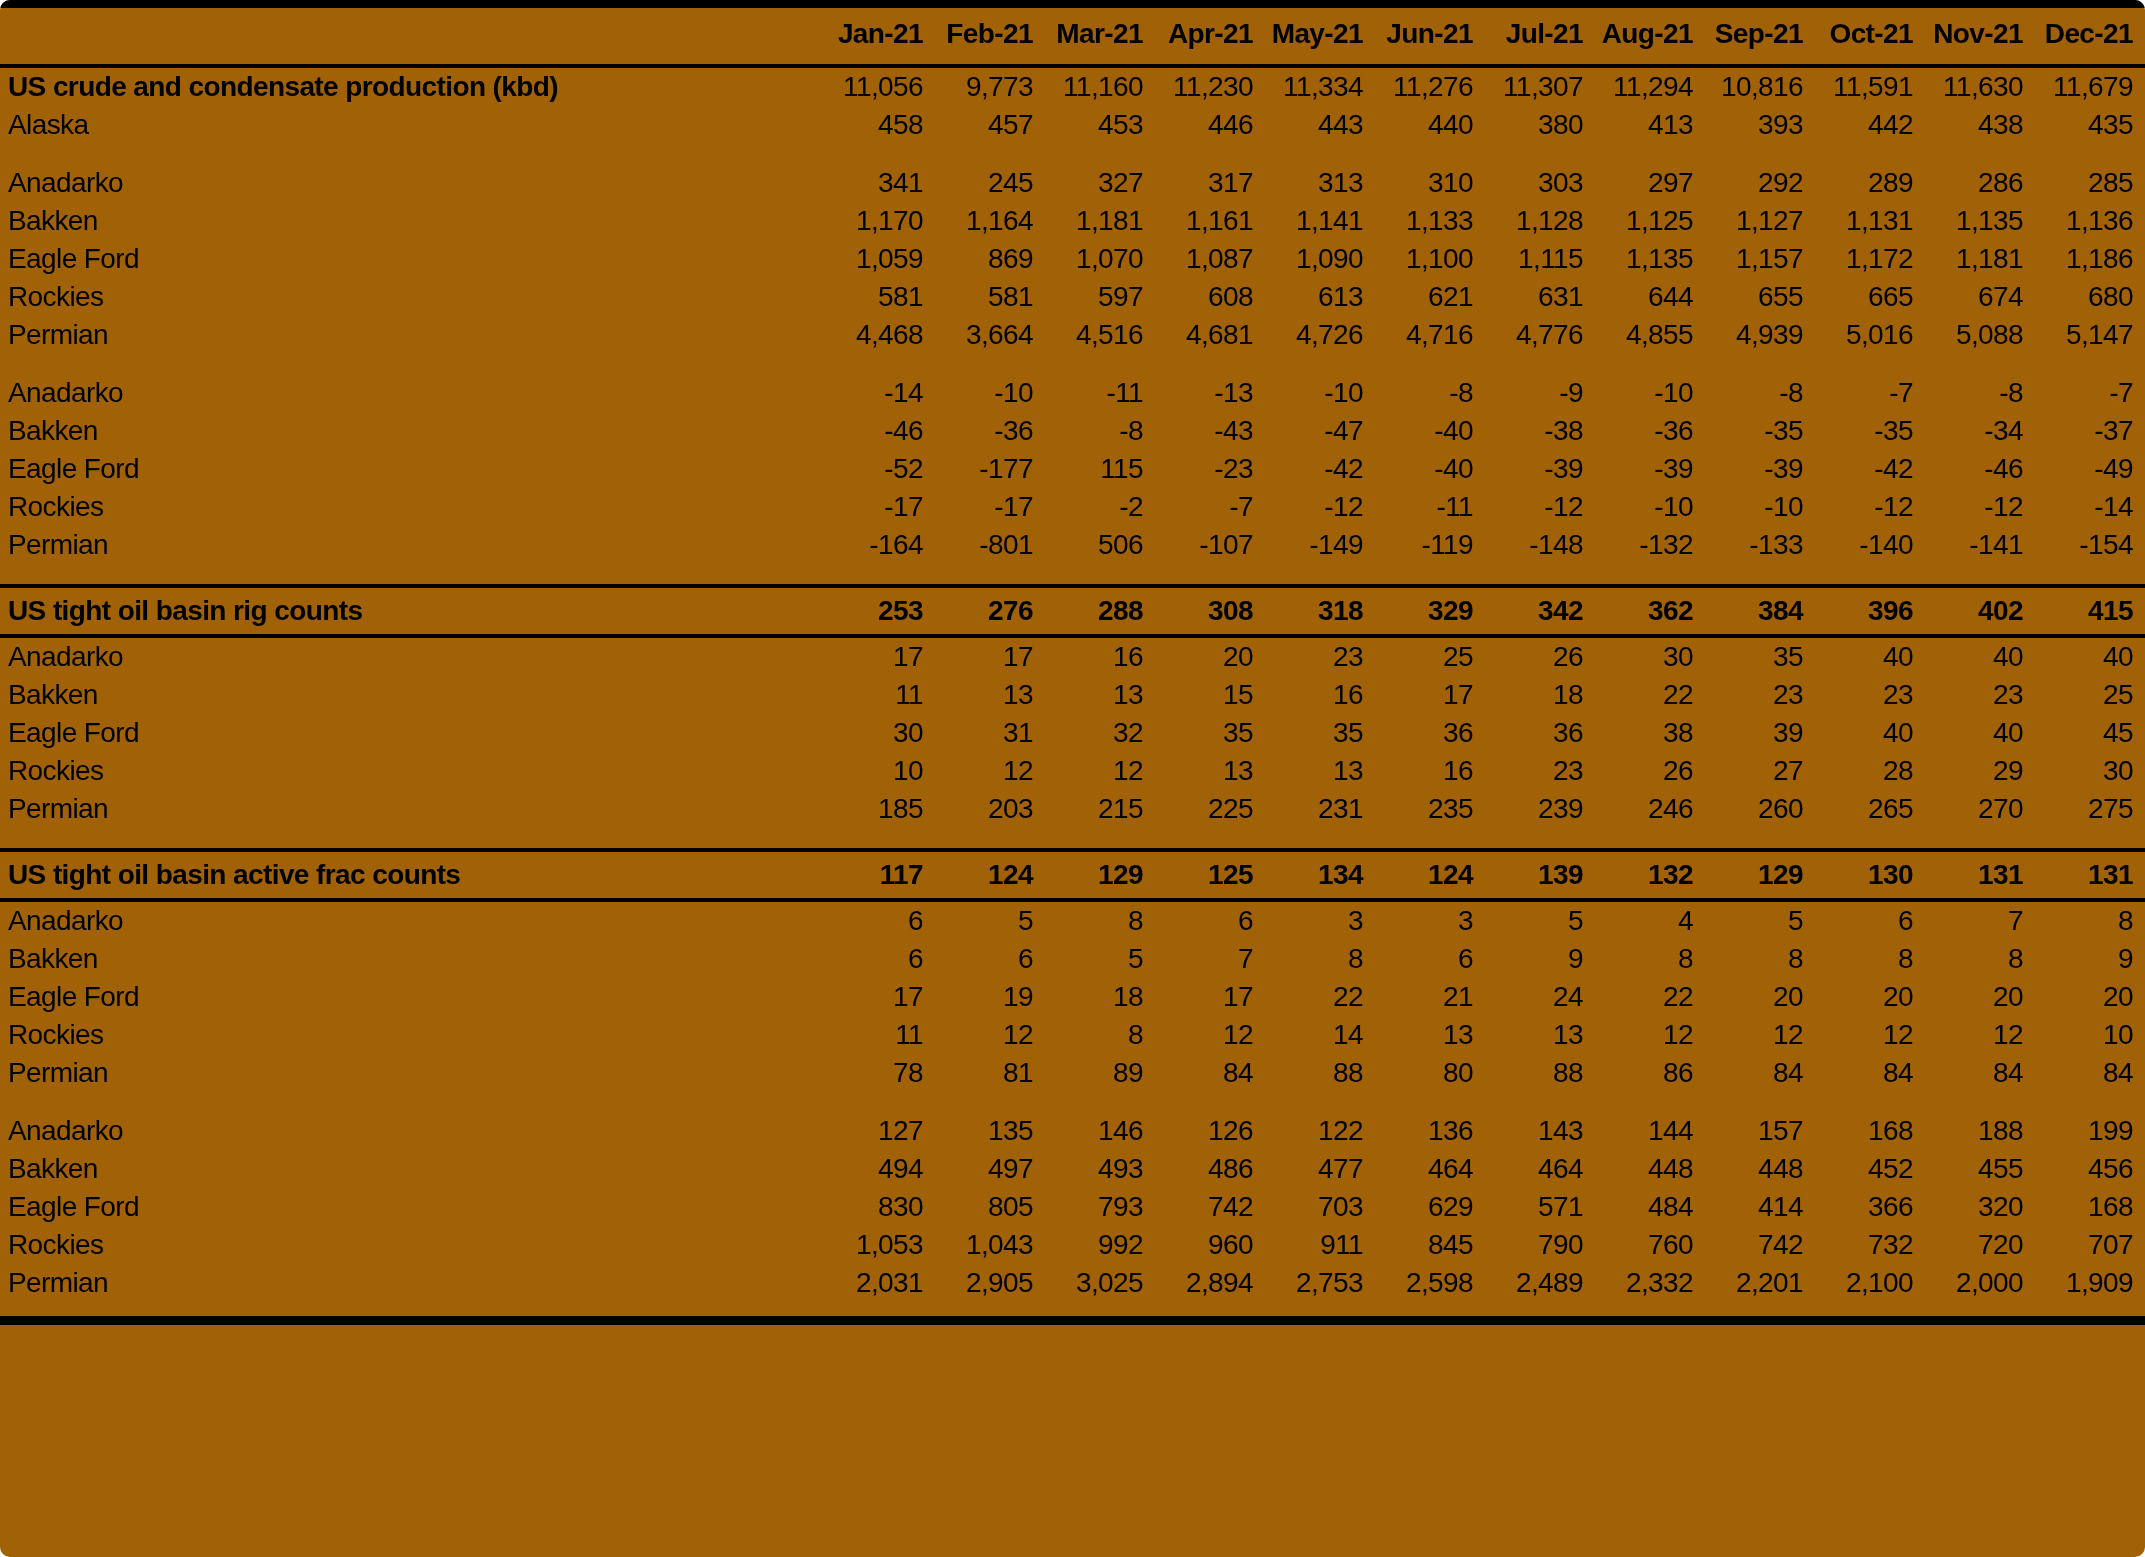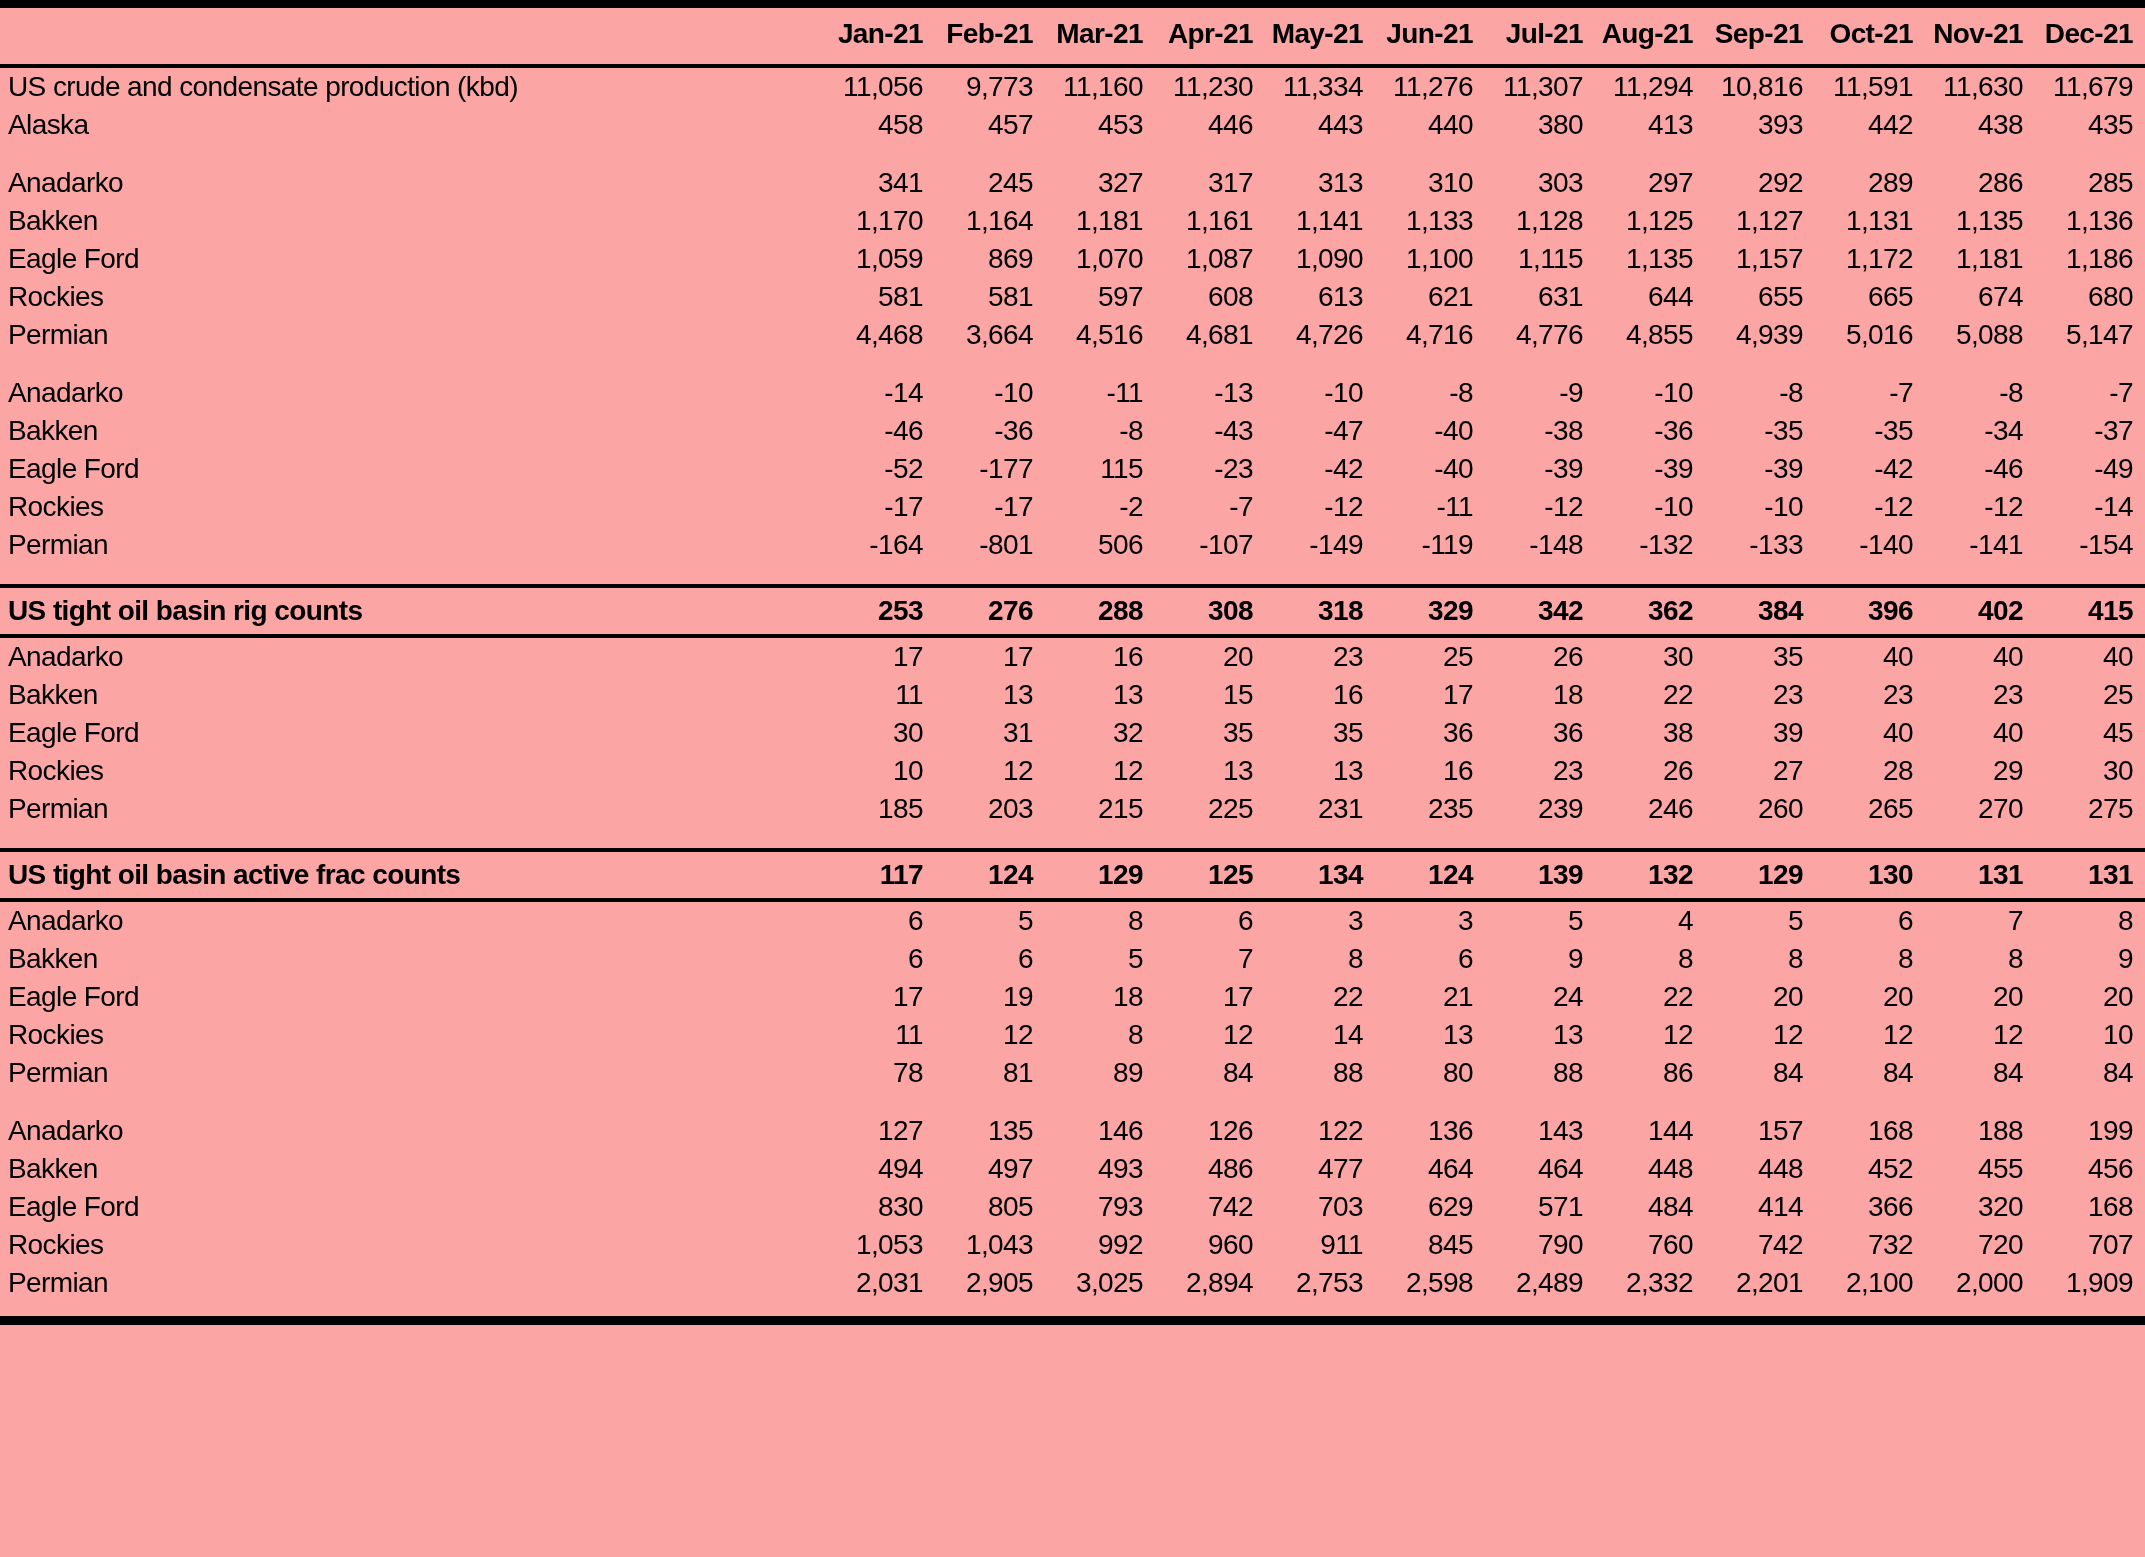--- a/index.html
+++ b/index.html
@@ -1,22 +1,23 @@
 <!DOCTYPE html>
 <html><head>
 <meta charset="utf-8">
 <style>
   html, body { margin:0; padding:0; background:#ffffff; }
   .sheet {
     width:2145px; height:1557px;
     box-sizing:border-box;
     font-family:"Liberation Sans", sans-serif;
     color:#000;
-    background:#fca5a5;
+    background:#a16207;
     overflow:hidden;
+    border-radius:10px;
   }
   table.prod {
     width:100%;
     border-collapse:collapse;
     table-layout:fixed;
     border-top:8px solid #000;
     border-bottom:9px solid #000;
   }
   table.prod col.label-col { width:825px; }
   table.prod col.data-col  { width:110px; }
@@ -33,21 +34,21 @@
     font-weight:bold;
     text-align:right;
     padding:12px 12px 16px 0;
     border-bottom:4px solid #000;
   }
   tr.head-row th.corner { text-align:left; padding-left:8px; }
   td.label { text-align:left; padding-left:8px; }
   td.label.indent { }
   td.num { text-align:right; padding-right:12px; }
   tr.plain td { height:38px; }
-  tr.plain td.bold-label { font-weight:normal; }
+  tr.plain td.bold-label { font-weight:bold; }
   tr.band td {
     font-weight:bold;
     height:46px;
     border-top:4px solid #000;
     border-bottom:4px solid #000;
   }
   tr.spacer td { height:20px; }
   tr.spacer-end td { height:14px; }
 </style>
 </head>

